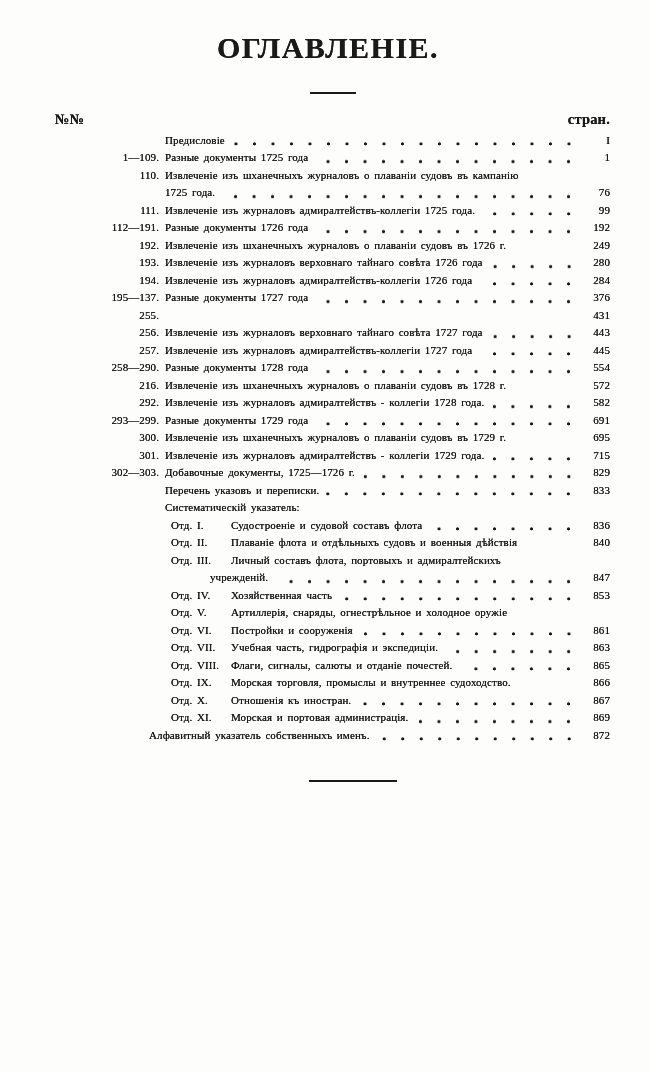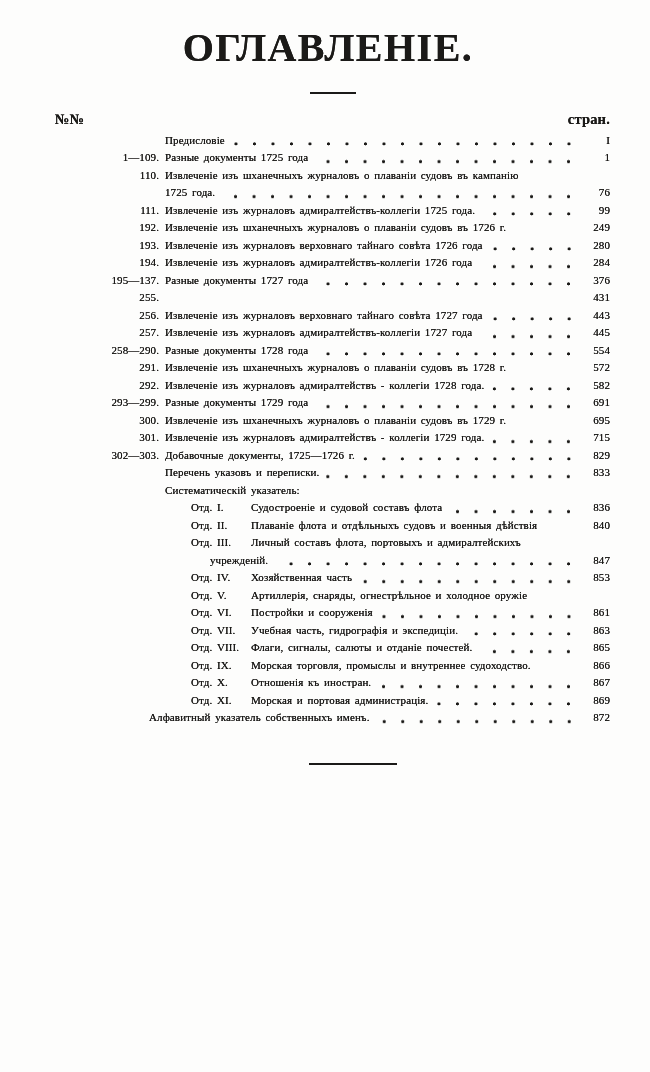--- a/index.html
+++ b/index.html
@@ -11,21 +11,21 @@
     overflow:hidden;
   }
   .page{
     box-sizing:border-box;
     width:650px;height:1072px;
     padding:33px 40px 0 55px;
     text-shadow:0 0 .45px currentColor;
   }
   .title{
     text-align:center;
-    font-size:40px;
+    font-size:30px;
     font-weight:700;
     letter-spacing:1.5px;
     line-height:30px;
     margin-right:9px;
   }
   .rule-top{
     width:46px;border:0;border-top:2.4px solid #1b1a18;
     margin:29px auto 0 auto;
   }
   .cols-header{
@@ -38,21 +38,21 @@
   .rows{margin-top:3px;}
   .row{
     display:flex;align-items:baseline;
     height:17.5px;line-height:17.5px;
     font-size:11px;
     letter-spacing:.1px;word-spacing:1.8px;
     white-space:nowrap;
   }
   .num{flex:none;width:57px;text-align:right;margin-left:47px;}
   .txt{flex:none;margin-left:6px;min-width:0;}
-  .otd{flex:none;margin-left:32px;width:60px;}
+  .otd{flex:none;margin-left:12px;width:60px;}
   .k-o .txt{margin-left:0;}
   .k-oc .txt{margin-left:51px;}
   .k-a .num{width:41px;}
   .lead{
     flex:1 1 0;min-width:0;align-self:stretch;
     margin:0 6px 0 7px;
     background-image:radial-gradient(circle at 50% 70%, #1b1a18 1.25px, rgba(0,0,0,0) 1.9px);
     background-size:18.5px 17.5px;
     background-repeat:repeat-x;
     background-position:right 0 top 0;
@@ -106,20 +106,27 @@
     <span class="pg">76</span>
   </div>
       <div class="row k-e">
     <span class="num">111.</span>
 
     <span class="txt">Извлеченіе изъ журналовъ адмиралтействъ-коллегіи 1725 года.</span>
     <span class="lead"></span>
     <span class="pg">99</span>
   </div>
       <div class="row k-e">
+    <span class="num">112—191.</span>
+
+    <span class="txt">Разные документы 1726 года</span>
+    <span class="lead"></span>
+    <span class="pg">192</span>
+  </div>
+      <div class="row k-e">
     <span class="num">192.</span>
 
     <span class="txt">Извлеченіе изъ шханечныхъ журналовъ о плаваніи судовъ въ 1726 г.</span>
     <span class="lead blank"></span>
     <span class="pg">249</span>
   </div>
       <div class="row k-e">
     <span class="num">193.</span>
 
     <span class="txt">Извлеченіе изъ журналовъ верховнаго тайнаго совѣта 1726 года</span>
@@ -161,21 +168,21 @@
     <span class="pg">445</span>
   </div>
       <div class="row k-e">
     <span class="num">258—290.</span>
 
     <span class="txt">Разные документы 1728 года</span>
     <span class="lead"></span>
     <span class="pg">554</span>
   </div>
       <div class="row k-e">
-    <span class="num">291.</span>
+    <span class="num">216.</span>
 
     <span class="txt">Извлеченіе изъ шханечныхъ журналовъ о плаваніи судовъ въ 1728 г.</span>
     <span class="lead blank"></span>
     <span class="pg">572</span>
   </div>
       <div class="row k-e">
     <span class="num">292.</span>
 
     <span class="txt">Извлеченіе изъ журналовъ адмиралтействъ - коллегіи 1728 года.</span>
     <span class="lead"></span>

